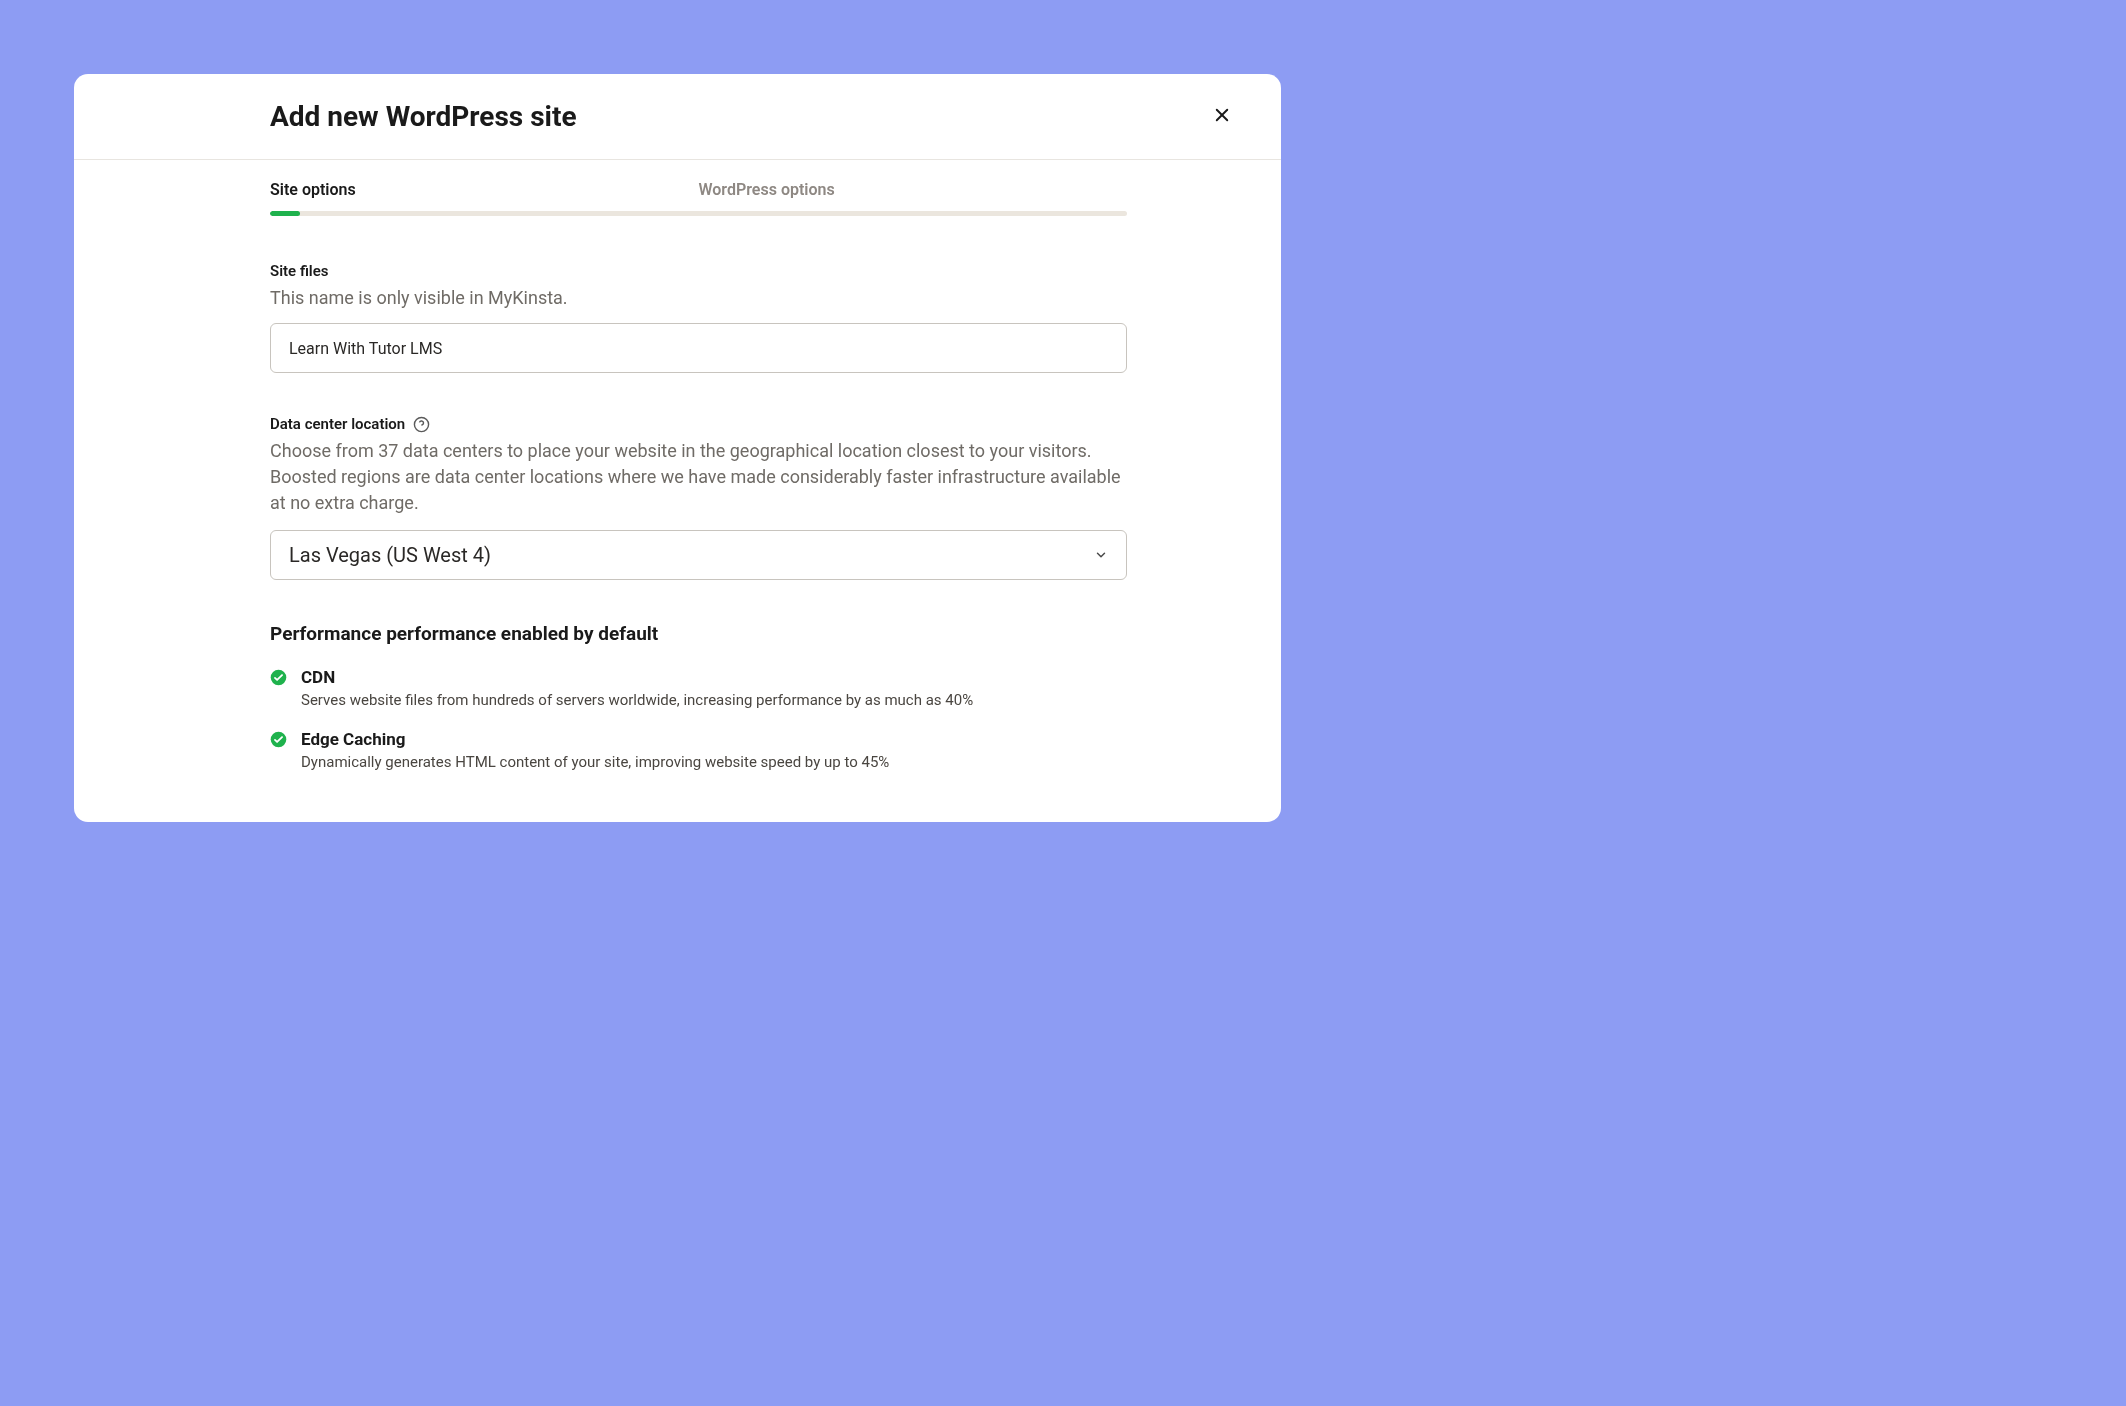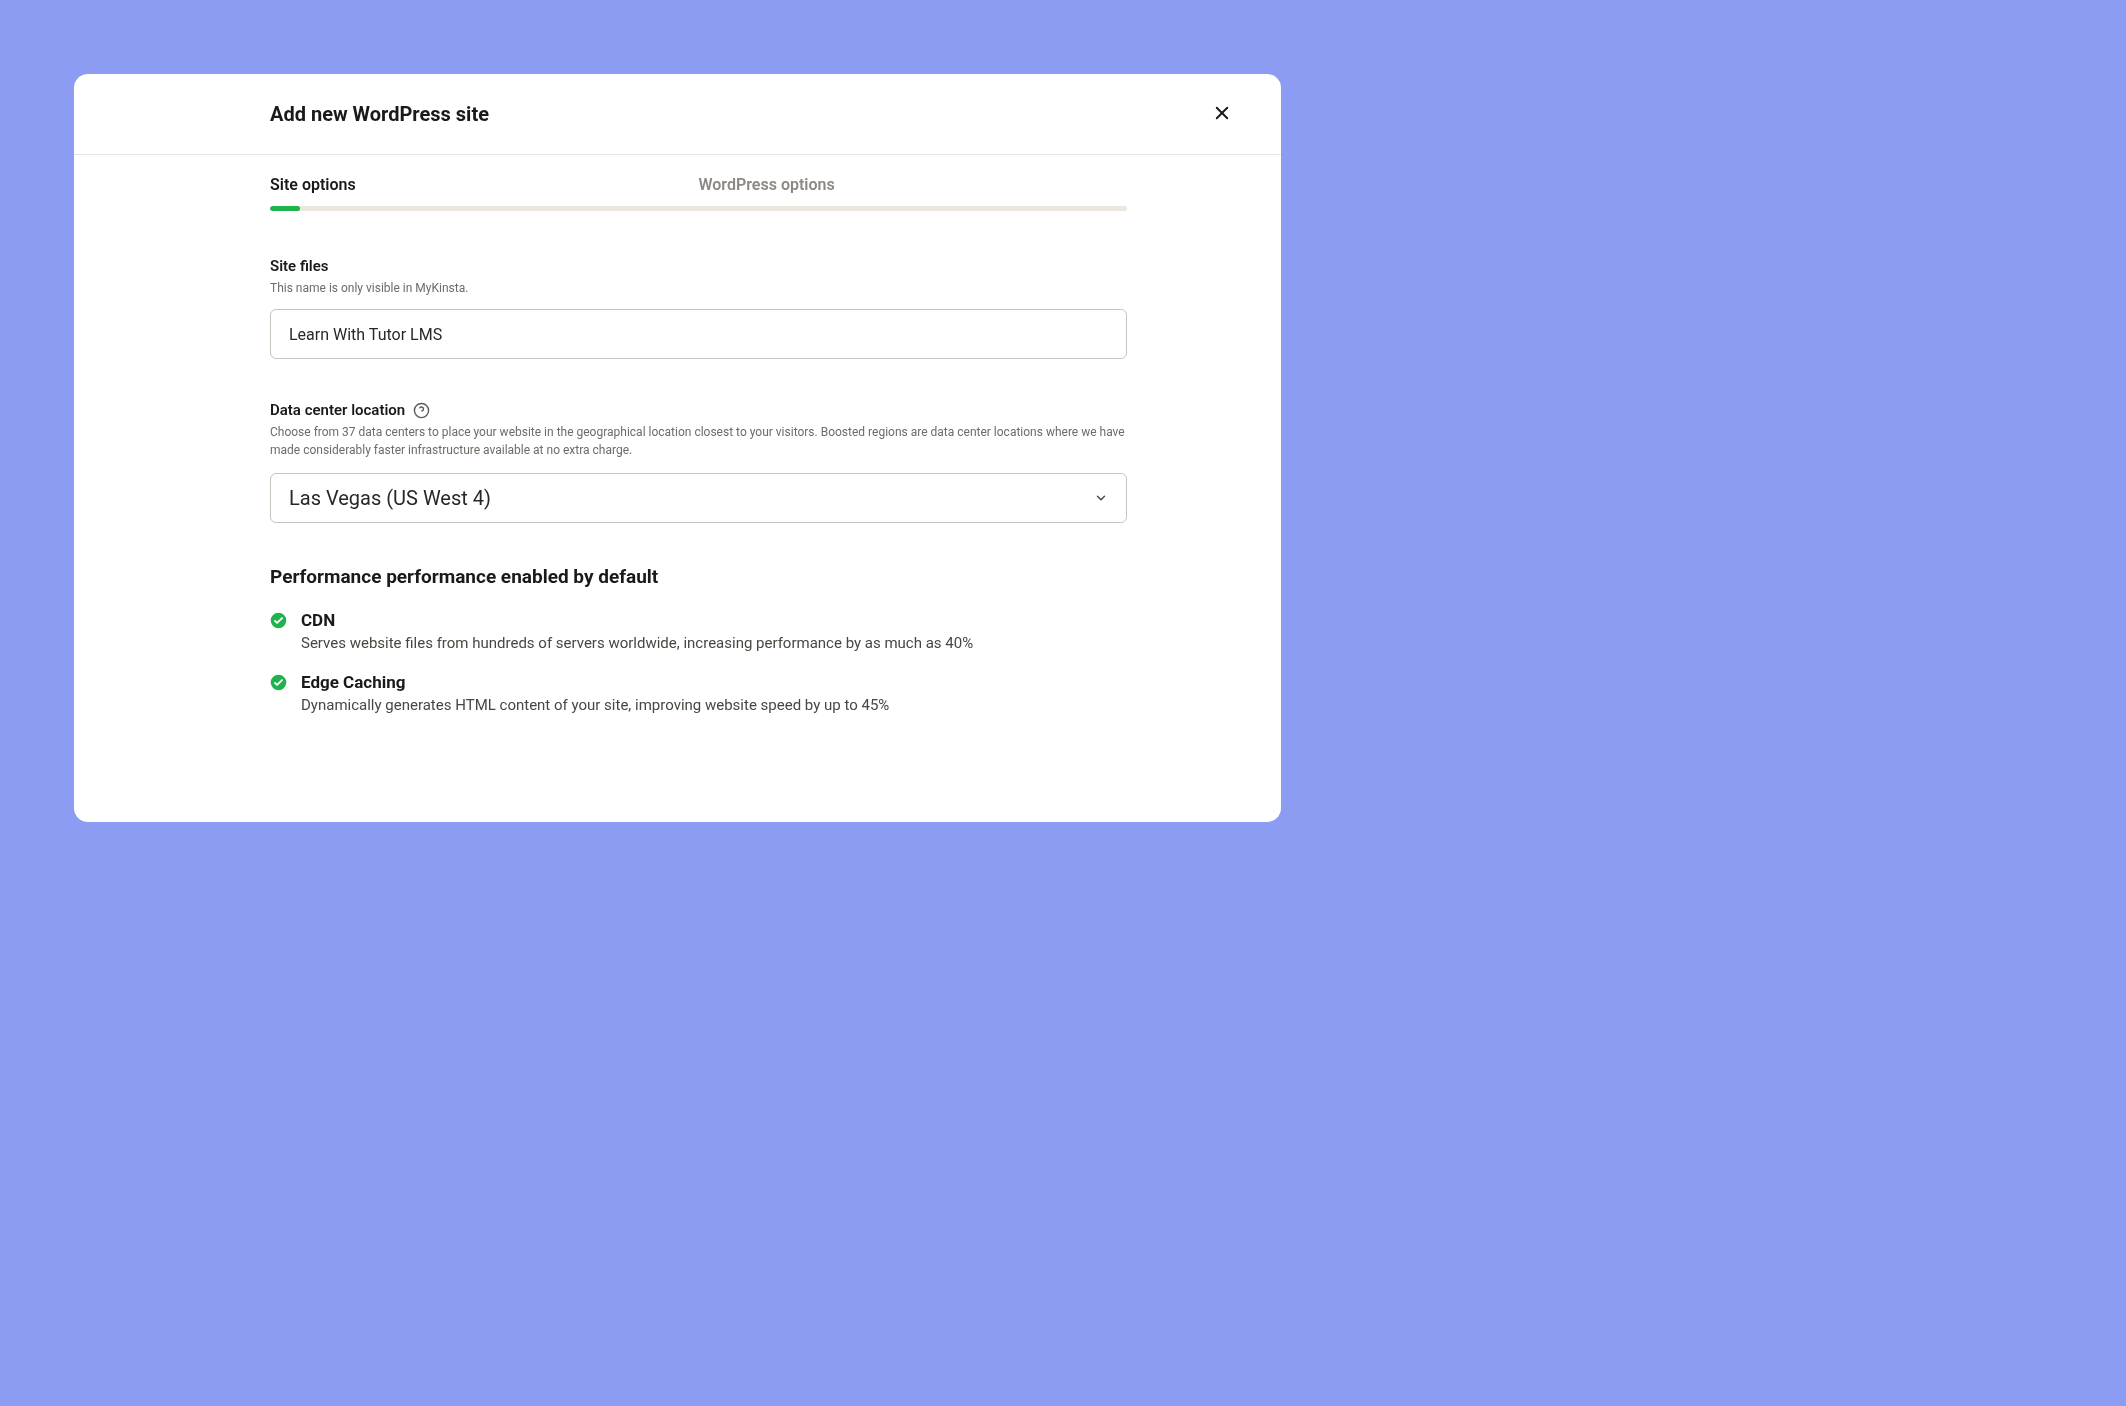--- a/index.html
+++ b/index.html
@@ -30,21 +30,21 @@
   
   .modal-header {
     display: flex;
     align-items: center;
     justify-content: space-between;
     padding: 26px 45px 26px 0;
     border-bottom: 1px solid #e8e5e0;
   }
   
   .modal-title {
-    font-size: 20px;
+    font-size: 28px;
     font-weight: 700;
     color: #1a1a1a;
     margin-left: 196px;
   }
   
   .close-btn {
     background: none;
     border: none;
     cursor: pointer;
     width: 28px;
@@ -130,21 +130,21 @@
     justify-content: center;
     color: #5a5a5a;
   }
   
   .help-icon svg {
     width: 17px;
     height: 17px;
   }
   
   .field-hint {
-    font-size: 12px;
+    font-size: 18px;
     color: #6f6b66;
     margin-top: 5px;
     line-height: 1.45;
   }
   
   .text-input {
     width: 100%;
     height: 50px;
     border: 1px solid #c8c4be;
     border-radius: 6px;

